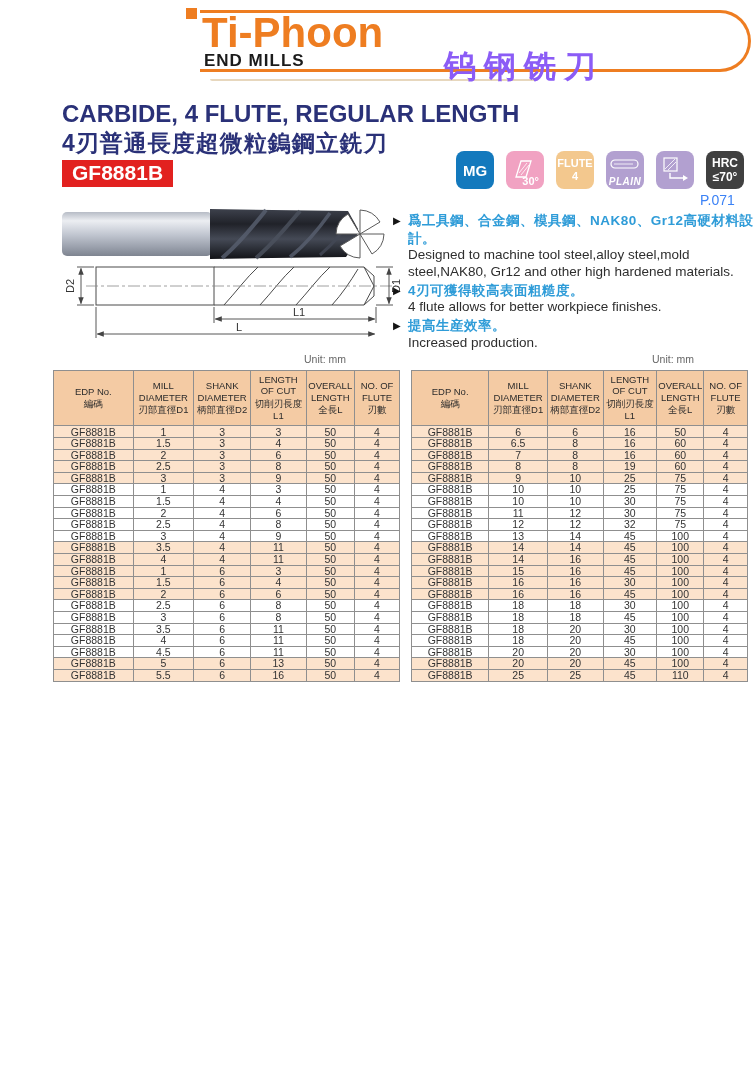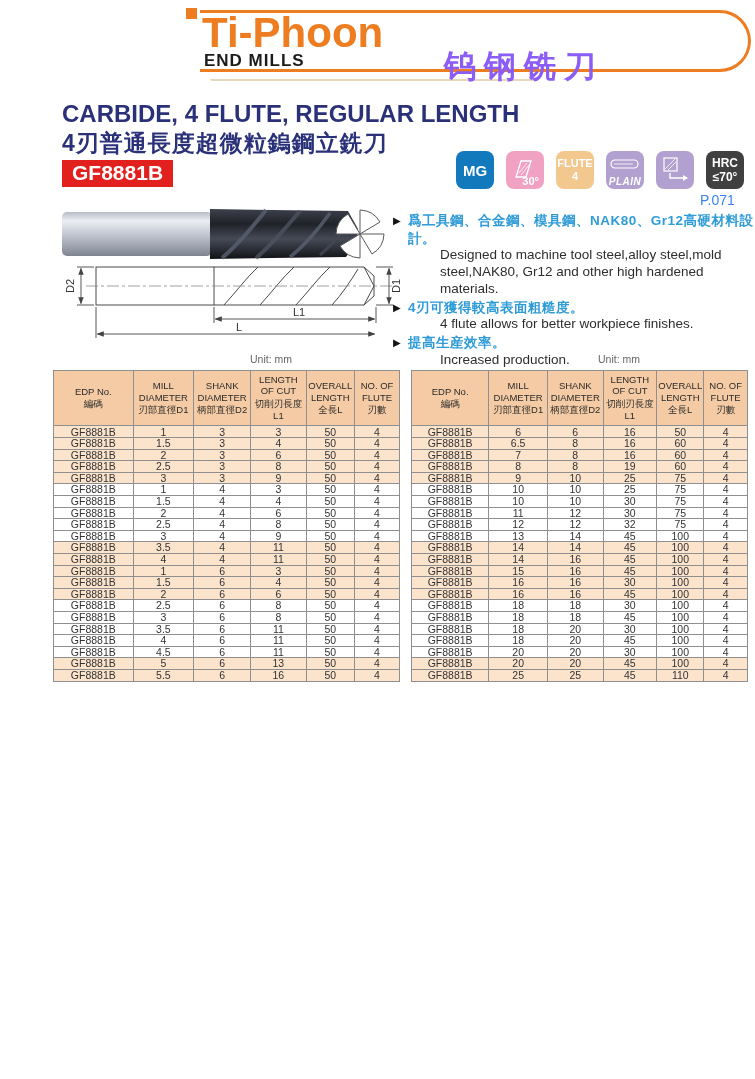--- a/index.html
+++ b/index.html
@@ -42,24 +42,24 @@
   
   .photo { position:absolute; left:60px; top:207px; }
   .xsection { position:absolute; left:334px; top:206px; }
   .drawing { position:absolute; left:64px; top:260px; }
 
   
   .features { position:absolute; left:393px; top:212px; width:362px; }
   .feature { display:flex; margin-bottom:1px; }
   .feature .marker { width:15px; font-size:10px; color:#151515; padding-top:3px; flex:none; }
   .feature .cn { font-size:13.5px; color:#2f9cd8; letter-spacing:0.5px; line-height:1.3;font-weight:bold; }
-  .feature .en { font-size:13.5px; color:#2e2e2e; line-height:1.25;margin-left:32px; }
+  .feature .en { font-size:13.5px; color:#2e2e2e; line-height:1.25; }
 
   
-  .unit-label { position:absolute; font-size:10.5px; color:#666; width:150px; text-align:left; top:353px; }
+  .unit-label { position:absolute; font-size:10.5px; color:#666; width:150px; text-align:center; top:353px; }
   .unit-label.l { left:250px; } .unit-label.r { left:598px; }
   .spec-table { position:absolute; top:370px; border-collapse:collapse; table-layout:fixed; }
   .spec-table.l { left:53px; width:347px; }
   .spec-table.r { left:411px; width:337px; }
   .spec-table th, .spec-table td { border:1px solid #8f8f8f; text-align:center; vertical-align:middle; }
   .spec-table th { background:#f4cba4; font-weight:normal; color:#2b2b2b; padding:3px 0; height:46px; }
   .spec-table th .en { font-size:9.5px; line-height:1.2; }
   .spec-table th .cn { font-size:9.5px; line-height:1.3; margin-top:1px; }
   .spec-table td { height:11.6px; font-size:10.5px; color:#333; padding:0; line-height:1; }
   .spec-table tr.rp td { background:#fce3cc; }

